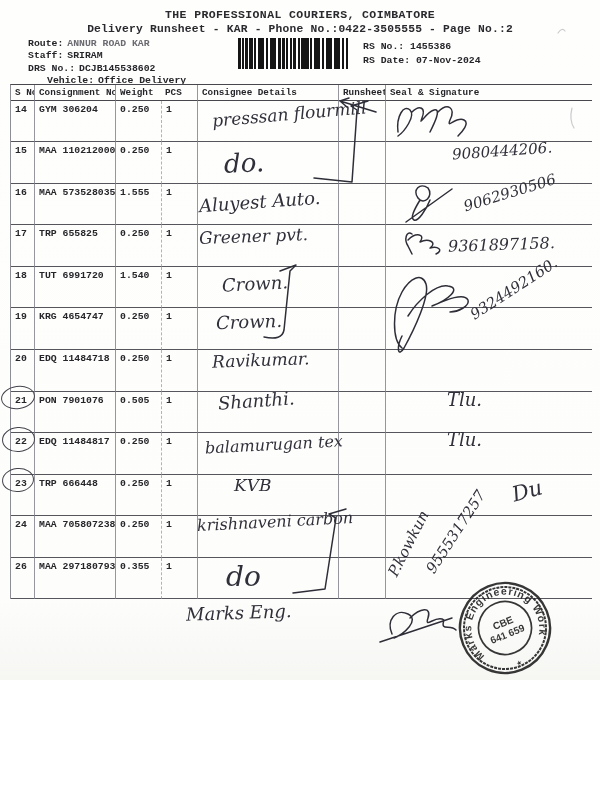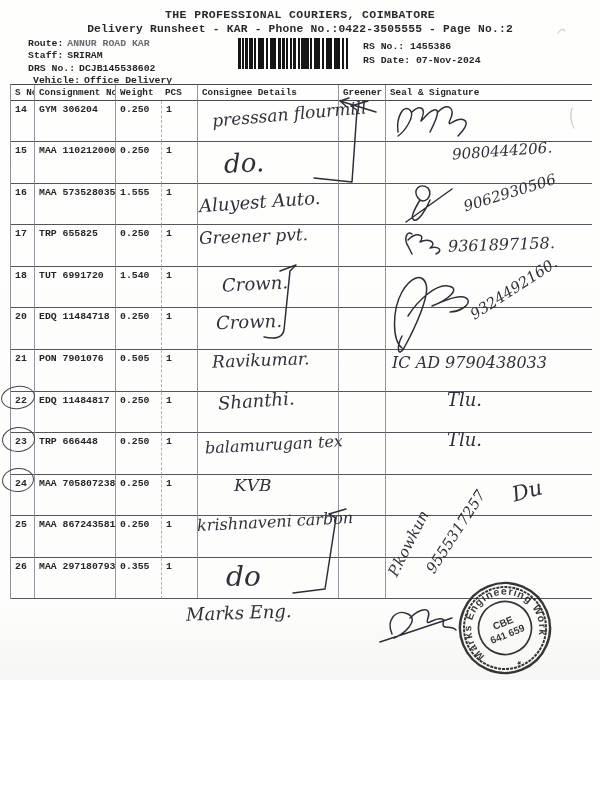--- a/index.html
+++ b/index.html
@@ -10,21 +10,21 @@
     color:#26262a;
   }
   .printed{font-weight:bold;color:#2a2a2e;}
   .title{position:absolute;top:8px;left:0;width:600px;text-align:center;
          font-size:11.5px;font-weight:bold;letter-spacing:.4px;}
   .subtitle{position:absolute;top:23px;left:0;width:600px;text-align:center;
          font-size:11.3px;font-weight:bold;letter-spacing:.2px;}
   .info-left{position:absolute;left:28px;top:38px;font-size:9.8px;font-weight:bold;line-height:12.4px;}
   .info-left .lbl{margin-right:4px;}
   .info-left .row-route .val{color:#6a6a70;text-align:center;}
-  .info-left .row-vehicle{padding-left:5px;}
+  .info-left .row-vehicle{padding-left:5px;margin-left:14px;}
   .info-right{position:absolute;left:363px;top:40px;font-size:9.8px;font-weight:bold;line-height:13.5px;}
   .barcode{position:absolute;left:238px;top:38px;width:110px;height:31px;background-color:#fff;
     background-image:
       repeating-linear-gradient(90deg,#151515 0 2px,rgba(0,0,0,0) 2px 4px),
       repeating-linear-gradient(90deg,#151515 0 1px,rgba(0,0,0,0) 1px 7px),
       repeating-linear-gradient(90deg,#151515 0 3px,rgba(0,0,0,0) 3px 11px),
       repeating-linear-gradient(90deg,rgba(255,255,255,.85) 0 1px,rgba(0,0,0,0) 1px 13px);}
   table.sheet{position:absolute;left:10px;top:84px;width:581px;table-layout:fixed;
     border-collapse:separate;border-spacing:0;
     border-top:1.5px solid #47474d;border-left:1px solid #8d8d95;}
@@ -78,21 +78,21 @@
         <col class="c-rem">
         <col class="c-seal">
     </colgroup>
     <thead>
       <tr>
         <th>S No</th>
         <th class="bl">Consignment No</th>
         <th class="bl">Weight</th>
         <th>PCS</th>
         <th class="bl">Consignee Details</th>
-        <th class="bl">Greener</th>
+        <th class="bl">Runsheet</th>
         <th class="bl h-seal">Seal &amp; Signature</th>
       </tr>
     </thead>
     <tbody>
       <tr>
           <td>14</td>
           <td class="bl">GYM 306204</td>
           <td class="bl">0.250</td>
           <td class="bld c-pcs-d">1</td>
           <td class="bl"></td>
@@ -129,20 +129,29 @@
       <tr>
           <td>18</td>
           <td class="bl">TUT 6991720</td>
           <td class="bl">1.540</td>
           <td class="bld c-pcs-d">1</td>
           <td class="bl"></td>
           <td class="bl"></td>
           <td class="bl"></td>
         </tr>
       <tr>
+          <td>19</td>
+          <td class="bl">KRG 4654747</td>
+          <td class="bl">0.250</td>
+          <td class="bld c-pcs-d">1</td>
+          <td class="bl"></td>
+          <td class="bl"></td>
+          <td class="bl"></td>
+        </tr>
+      <tr>
           <td>20</td>
           <td class="bl">EDQ 11484718</td>
           <td class="bl">0.250</td>
           <td class="bld c-pcs-d">1</td>
           <td class="bl"></td>
           <td class="bl"></td>
           <td class="bl"></td>
         </tr>
       <tr>
           <td>21</td>
@@ -167,29 +176,20 @@
           <td class="bl">TRP 666448</td>
           <td class="bl">0.250</td>
           <td class="bld c-pcs-d">1</td>
           <td class="bl"></td>
           <td class="bl"></td>
           <td class="bl"></td>
         </tr>
       <tr>
           <td>24</td>
           <td class="bl">MAA 705807238</td>
-          <td class="bl">0.250</td>
-          <td class="bld c-pcs-d">1</td>
-          <td class="bl"></td>
-          <td class="bl"></td>
-          <td class="bl"></td>
-        </tr>
-      <tr>
-          <td>25</td>
-          <td class="bl">MAA 867243581</td>
           <td class="bl">0.250</td>
           <td class="bld c-pcs-d">1</td>
           <td class="bl"></td>
           <td class="bl"></td>
           <td class="bl"></td>
         </tr>
       <tr>
           <td>26</td>
           <td class="bl">MAA 297180793</td>
           <td class="bl">0.355</td>
@@ -216,21 +216,20 @@
   <span class="hw" style="left:205px;top:437px;font-size:16px;transform:rotate(-3deg);">balamurugan tex</span>
   <span class="hw" style="left:234px;top:477px;font-size:17px;">KVB</span>
   <span class="hw" style="left:197px;top:514px;font-size:16px;transform:rotate(-3deg);">krishnaveni carbon</span>
   <span class="hw" style="left:226px;top:563px;font-size:28px;">do</span>
   <span class="hw" style="left:186px;top:604px;font-size:18px;transform:rotate(-2deg);">Marks Eng.</span>
 
   <span class="hw" style="left:452px;top:144px;font-size:15px;transform:rotate(-4deg);">9080444206.</span>
   <span class="hw" style="left:462px;top:200px;font-size:15px;transform:rotate(-17deg);transform-origin:left top;">9062930506</span>
   <span class="hw" style="left:448px;top:237px;font-size:16px;transform:rotate(-2deg);">9361897158.</span>
   <span class="hw" style="left:468px;top:310px;font-size:15px;transform:rotate(-33deg);transform-origin:left top;">9324492160.</span>
-  <span class="hw" style="left:392px;top:355px;font-size:16px;">IC AD 9790438033</span>
   <span class="hw" style="left:447px;top:391px;font-size:18px;">Tlu.</span>
   <span class="hw" style="left:447px;top:431px;font-size:18px;">Tlu.</span>
   <span class="hw" style="left:386px;top:572px;font-size:15px;transform:rotate(-63deg);transform-origin:left top;">P.kowkun</span>
   <span class="hw" style="left:424px;top:568px;font-size:15px;transform:rotate(-57deg);transform-origin:left top;">9555317257</span>
   <span class="hw" style="left:512px;top:481px;font-size:21px;transform:rotate(-15deg);">Du</span>
 
   <svg class="scribbles" viewBox="0 0 600 800">
     <g fill="none" stroke="#2e2e38" stroke-width="1.5" stroke-linecap="round" stroke-linejoin="round">
       <path d="M368,101 L351,106 L357,110 L352,182 L314,178"></path>
       <path d="M376,112 L340,101 M340,101 L349,98 M340,101 L347,107"></path>

